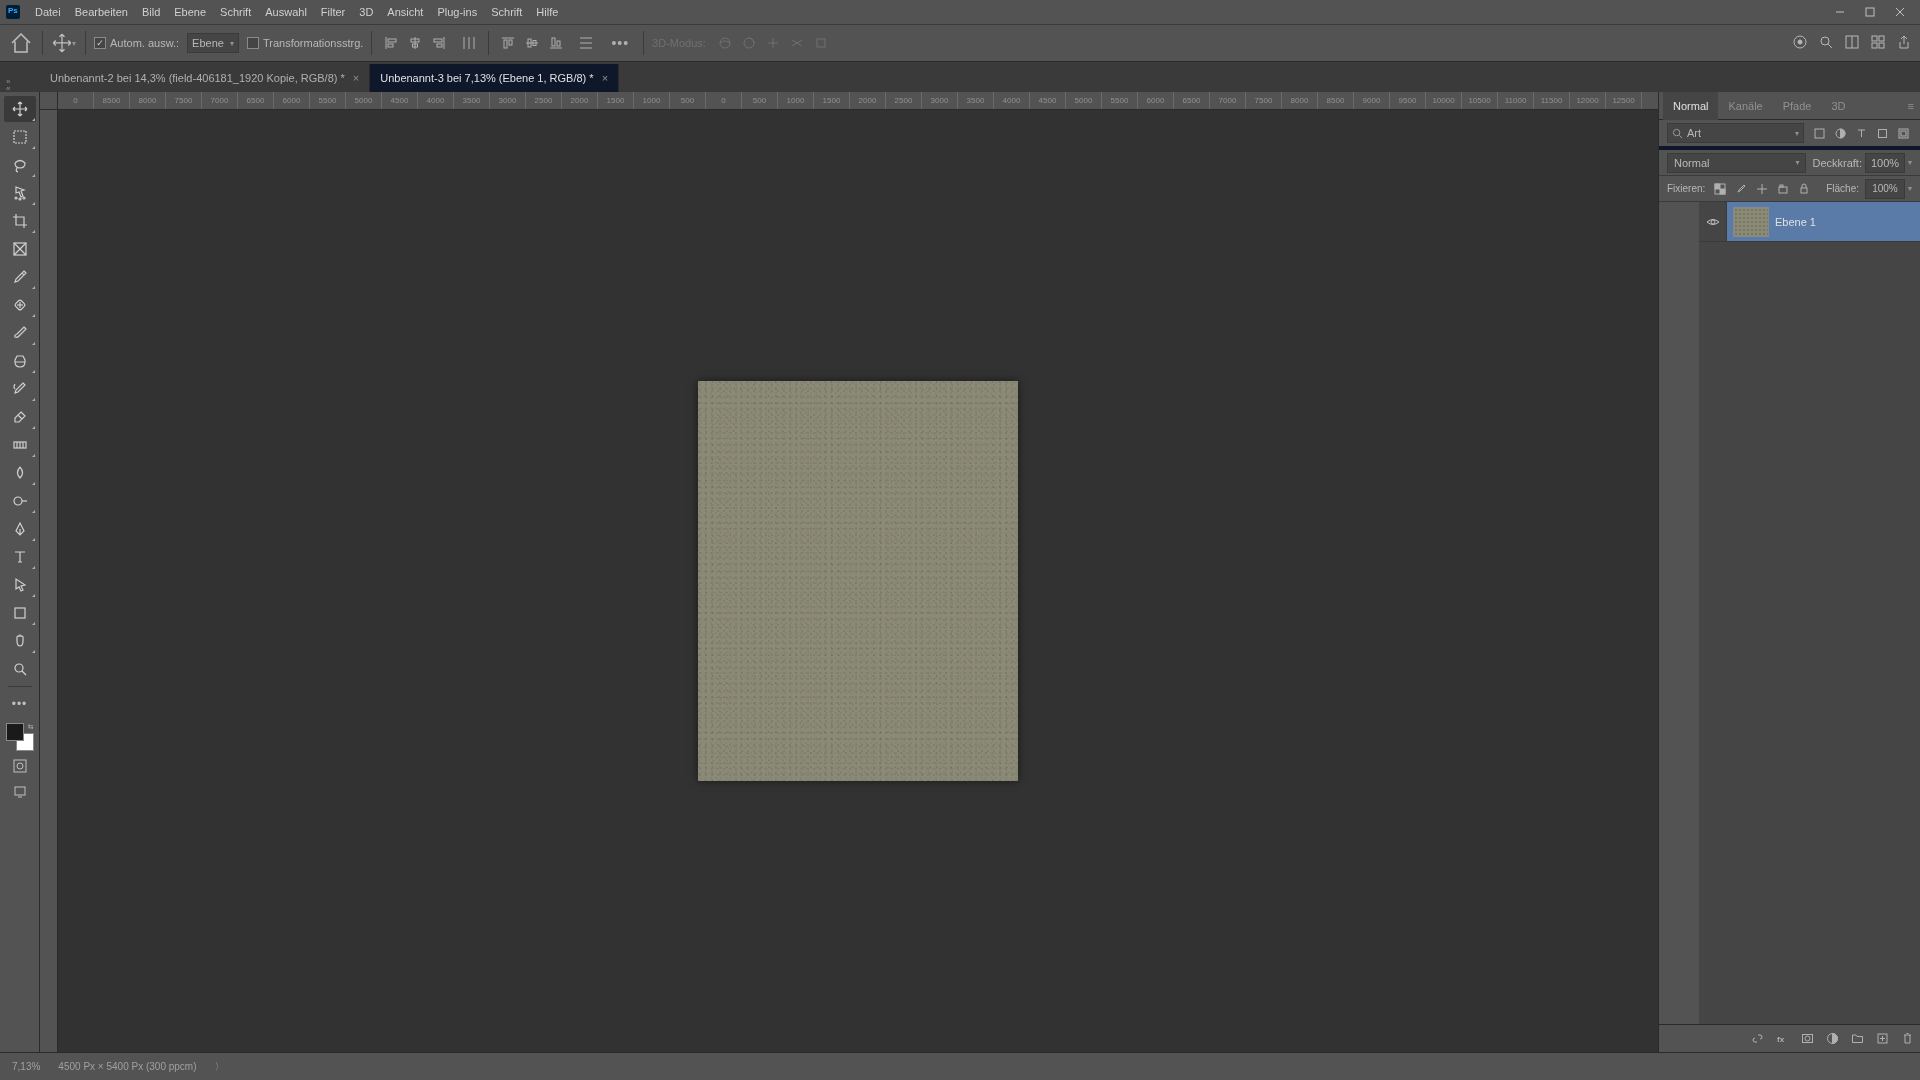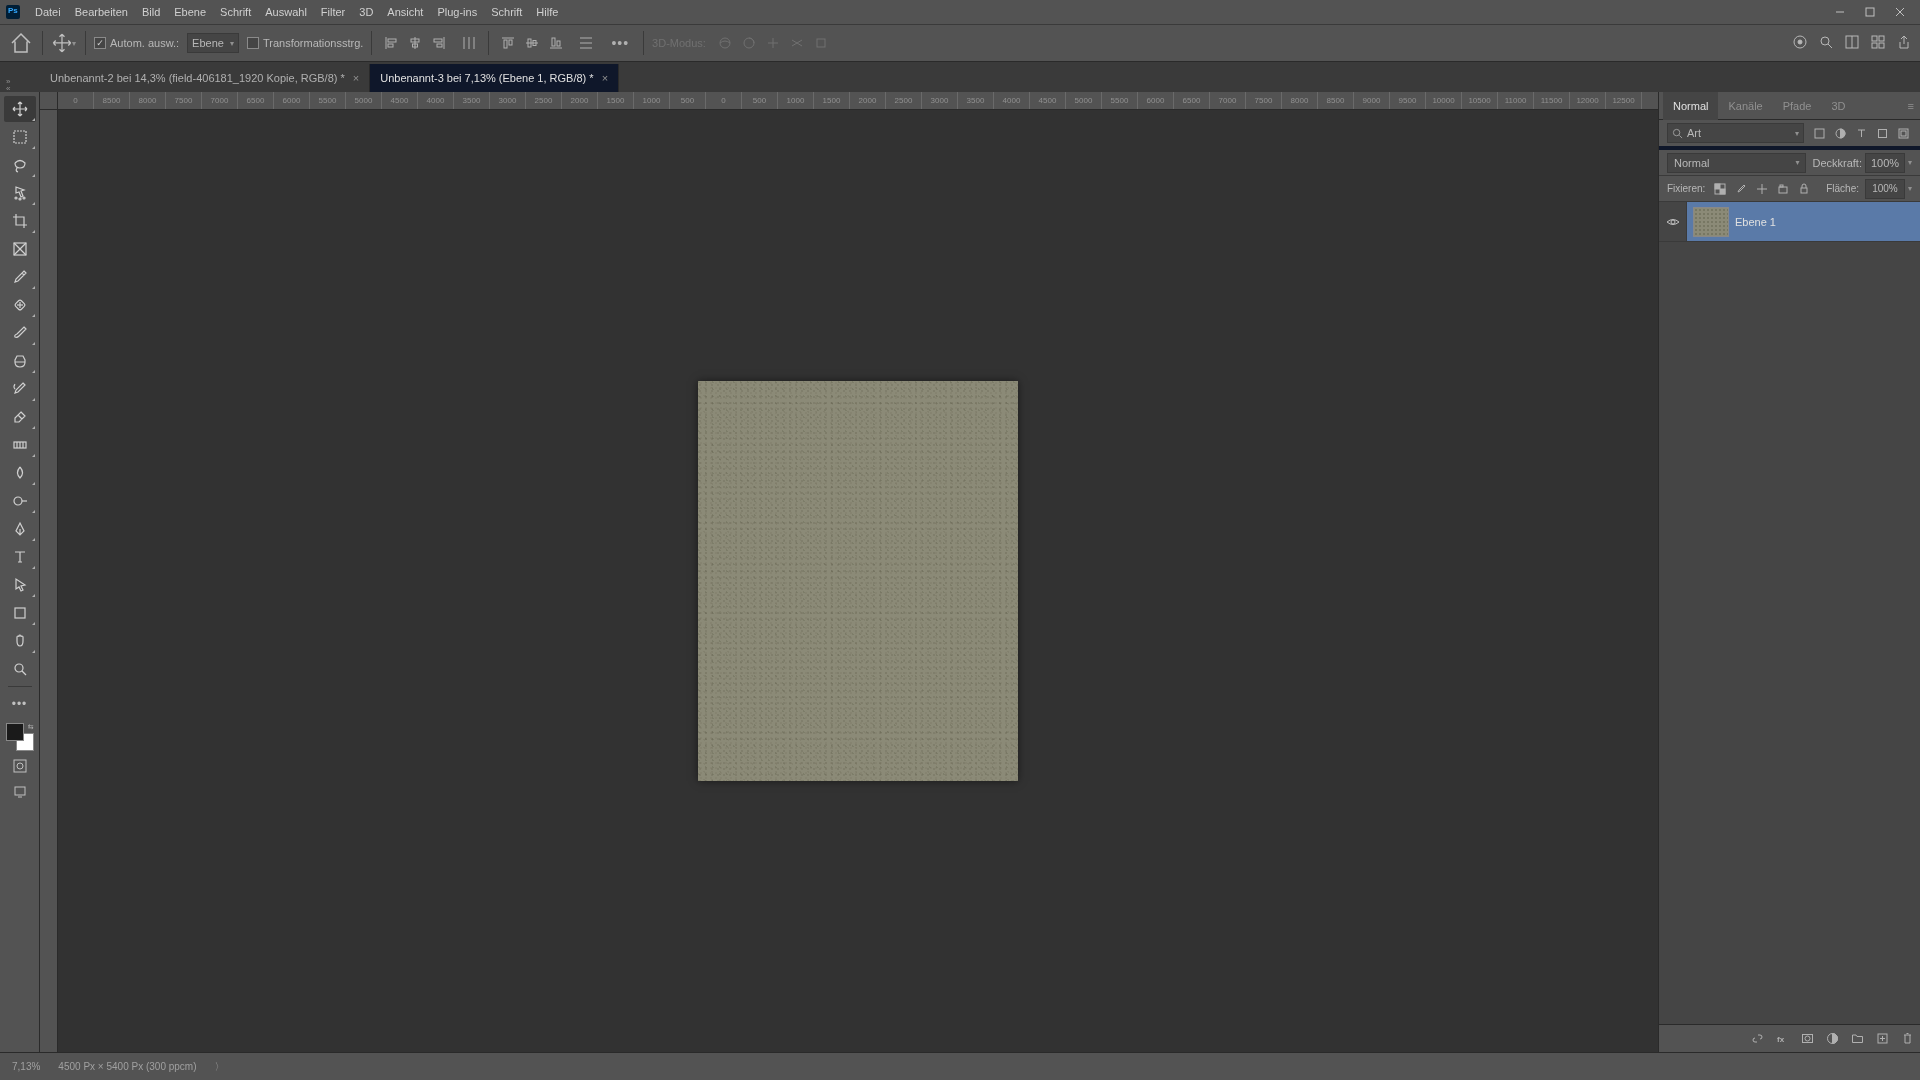--- a/index.html
+++ b/index.html
@@ -90,21 +90,21 @@
 .blend-row { height:26px; display:flex; align-items:center; padding:0 8px; gap:6px; border-bottom:1px solid #3a3a3a; }
 .blend-select { flex:1; background:#454545; border:1px solid #3a3a3a; height:20px; display:flex; align-items:center; padding:0 6px; justify-content:space-between; }
 .opacity-ctl { display:flex; align-items:center; gap:3px; }
 .opacity-ctl .val { background:#454545; border:1px solid #3a3a3a; height:20px; width:40px; display:flex; align-items:center; justify-content:center; }
 
 .lock-row { height:26px; display:flex; align-items:center; padding:0 8px; gap:6px; border-bottom:1px solid #3a3a3a; font-size:10px; }
 .lock-icons { display:flex; gap:3px; }
 .lock-icons .li { width:18px; height:18px; display:flex; align-items:center; justify-content:center; }
 .lock-icons svg { width:12px; height:12px; stroke:#b0b0b0; fill:none; }
 
-.layers-list { flex:1; background:#454545; overflow:auto; }
+.layers-list { flex:1; background:#454545; overflow:auto;margin-left:40px; }
 .layer { height:40px; display:flex; align-items:center; background:#5a7aa8; border-bottom:1px solid #3a3a3a; }
 .layer .vis { width:28px; display:flex; align-items:center; justify-content:center; background:#454545; height:100%; border-right:1px solid #3a3a3a; }
 .layer .vis svg { width:14px; height:10px; stroke:#c0c0c0; fill:none; }
 .layer .thumb { width:36px; height:30px; margin:0 6px; background:#8b8a77; border:1px solid #888; position:relative; }
 .layer .thumb::after { content:""; position:absolute; inset:0;
   background-image:radial-gradient(circle, rgba(90,90,70,.4) 1px, transparent 1px);
   background-size:4px 4px; }
 .layer .lname { color:#e0e0e0; font-size:11px; }
 
 .panel-bottom { height:28px; border-top:1px solid #2a2a2a; display:flex; align-items:center; justify-content:flex-end; padding:0 6px; gap:3px; }

